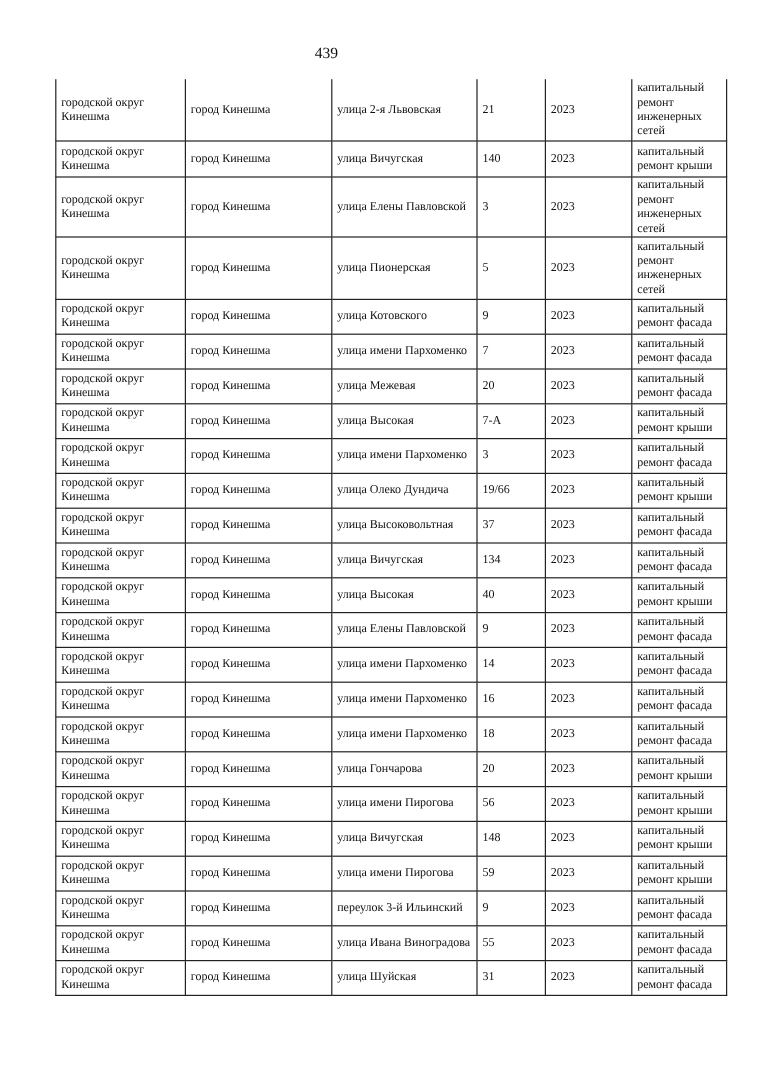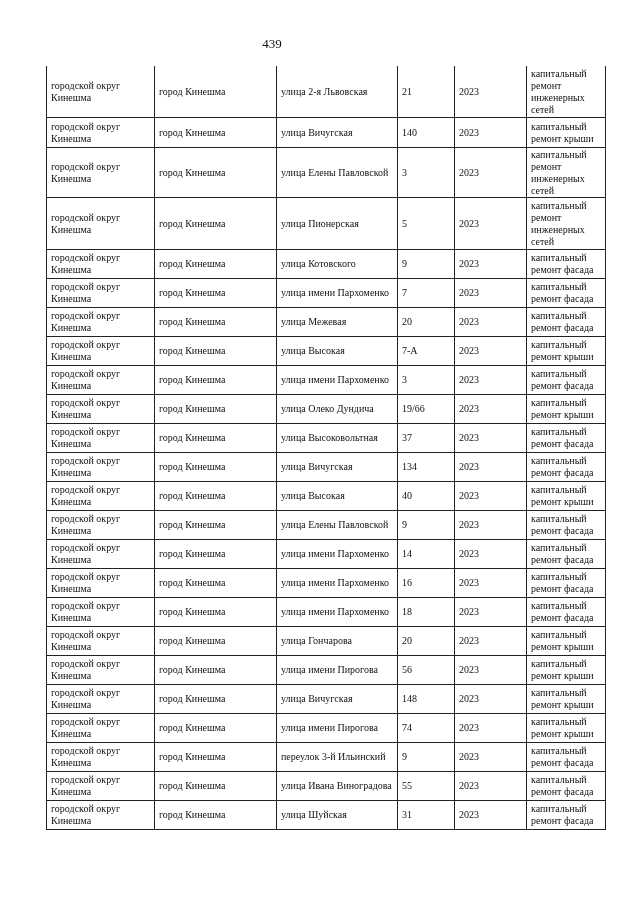--- a/index.html
+++ b/index.html
@@ -254,21 +254,21 @@
     <td class="street">улица Вичугская</td>
     <td class="num">148</td>
     <td class="year">2023</td>
     <td class="work">капитальный ремонт крыши</td>
   </tr>
 
   <tr class="h2">
     <td class="district">городской округ Кинешма</td>
     <td class="city">город Кинешма</td>
     <td class="street">улица имени Пирогова</td>
-    <td class="num">74</td>
+    <td class="num">59</td>
     <td class="year">2023</td>
     <td class="work">капитальный ремонт крыши</td>
   </tr>
 
   <tr class="h2">
     <td class="district">городской округ Кинешма</td>
     <td class="city">город Кинешма</td>
     <td class="street">переулок 3-й Ильинский</td>
     <td class="num">9</td>
     <td class="year">2023</td>

